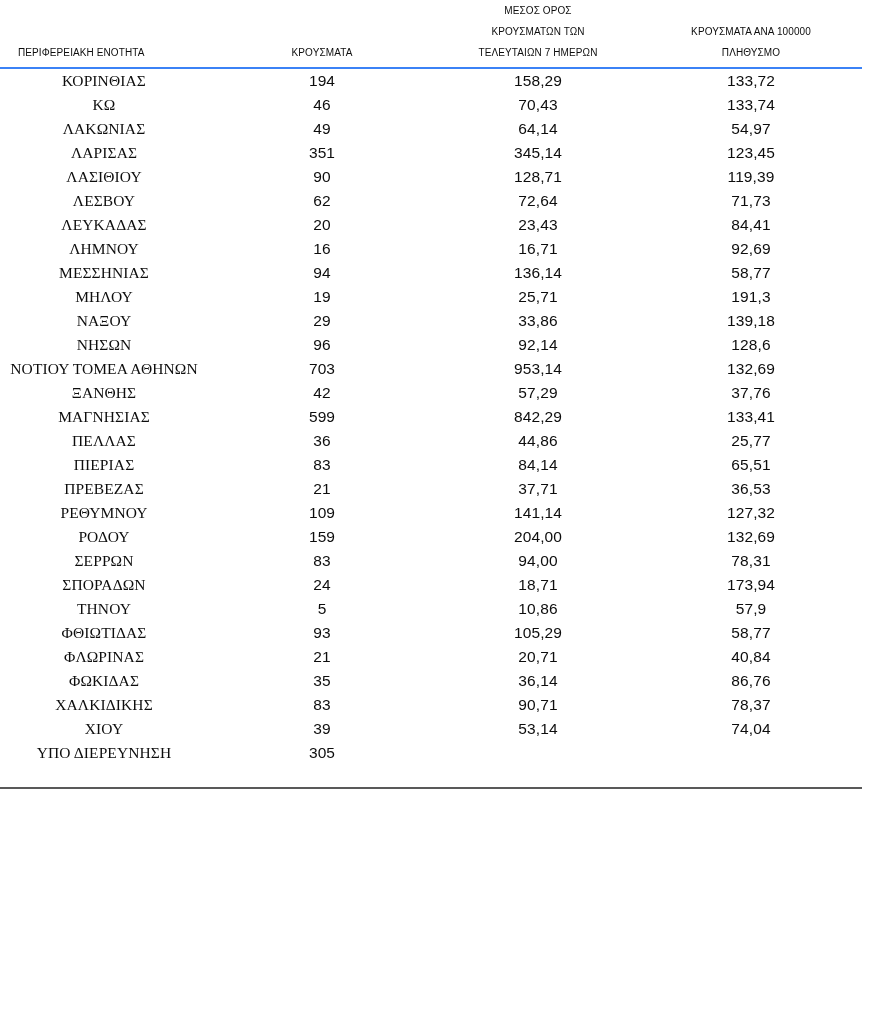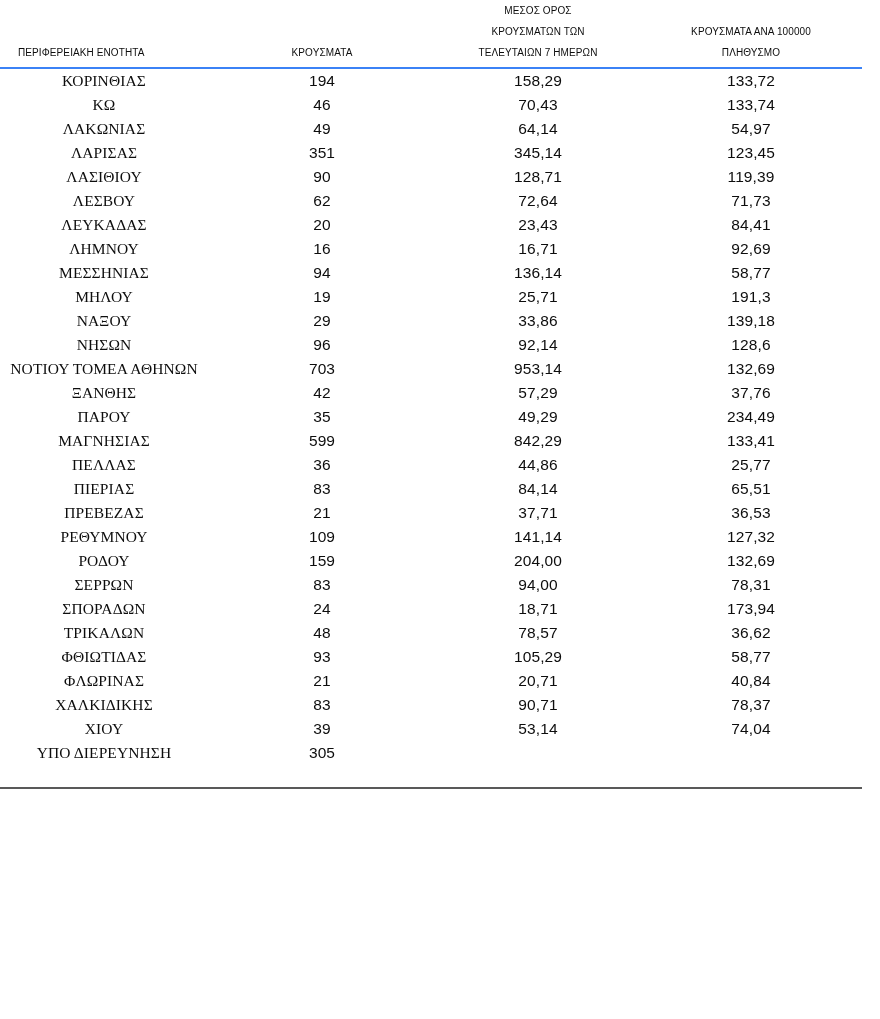--- a/index.html
+++ b/index.html
@@ -179,26 +179,20 @@
           <td class="col-avg">953,14</td>
           <td class="col-per100k">132,69</td>
         </tr>
         <tr>
           <td class="col-region">ΞΑΝΘΗΣ</td>
           <td class="col-cases">42</td>
           <td class="col-avg">57,29</td>
           <td class="col-per100k">37,76</td>
         </tr>
         <tr>
-          <td class="col-region">ΠΑΡΟΥ</td>
-          <td class="col-cases">35</td>
-          <td class="col-avg">49,29</td>
-          <td class="col-per100k">234,49</td>
-        </tr>
-        <tr>
           <td class="col-region">ΜΑΓΝΗΣΙΑΣ</td>
           <td class="col-cases">599</td>
           <td class="col-avg">842,29</td>
           <td class="col-per100k">133,41</td>
         </tr>
         <tr>
           <td class="col-region">ΠΕΛΛΑΣ</td>
           <td class="col-cases">36</td>
           <td class="col-avg">44,86</td>
           <td class="col-per100k">25,77</td>
@@ -233,38 +227,44 @@
           <td class="col-avg">94,00</td>
           <td class="col-per100k">78,31</td>
         </tr>
         <tr>
           <td class="col-region">ΣΠΟΡΑΔΩΝ</td>
           <td class="col-cases">24</td>
           <td class="col-avg">18,71</td>
           <td class="col-per100k">173,94</td>
         </tr>
         <tr>
-          <td class="col-region">ΤΡΙΚΑΛΩΝ</td>
-          <td class="col-cases">48</td>
-          <td class="col-avg">78,57</td>
-          <td class="col-per100k">36,62</td>
+          <td class="col-region">ΤΗΝΟΥ</td>
+          <td class="col-cases">5</td>
+          <td class="col-avg">10,86</td>
+          <td class="col-per100k">57,9</td>
         </tr>
         <tr>
           <td class="col-region">ΦΘΙΩΤΙΔΑΣ</td>
           <td class="col-cases">93</td>
           <td class="col-avg">105,29</td>
           <td class="col-per100k">58,77</td>
         </tr>
         <tr>
           <td class="col-region">ΦΛΩΡΙΝΑΣ</td>
           <td class="col-cases">21</td>
           <td class="col-avg">20,71</td>
           <td class="col-per100k">40,84</td>
         </tr>
         <tr>
+          <td class="col-region">ΦΩΚΙΔΑΣ</td>
+          <td class="col-cases">35</td>
+          <td class="col-avg">36,14</td>
+          <td class="col-per100k">86,76</td>
+        </tr>
+        <tr>
           <td class="col-region">ΧΑΛΚΙΔΙΚΗΣ</td>
           <td class="col-cases">83</td>
           <td class="col-avg">90,71</td>
           <td class="col-per100k">78,37</td>
         </tr>
         <tr>
           <td class="col-region">ΧΙΟΥ</td>
           <td class="col-cases">39</td>
           <td class="col-avg">53,14</td>
           <td class="col-per100k">74,04</td>

